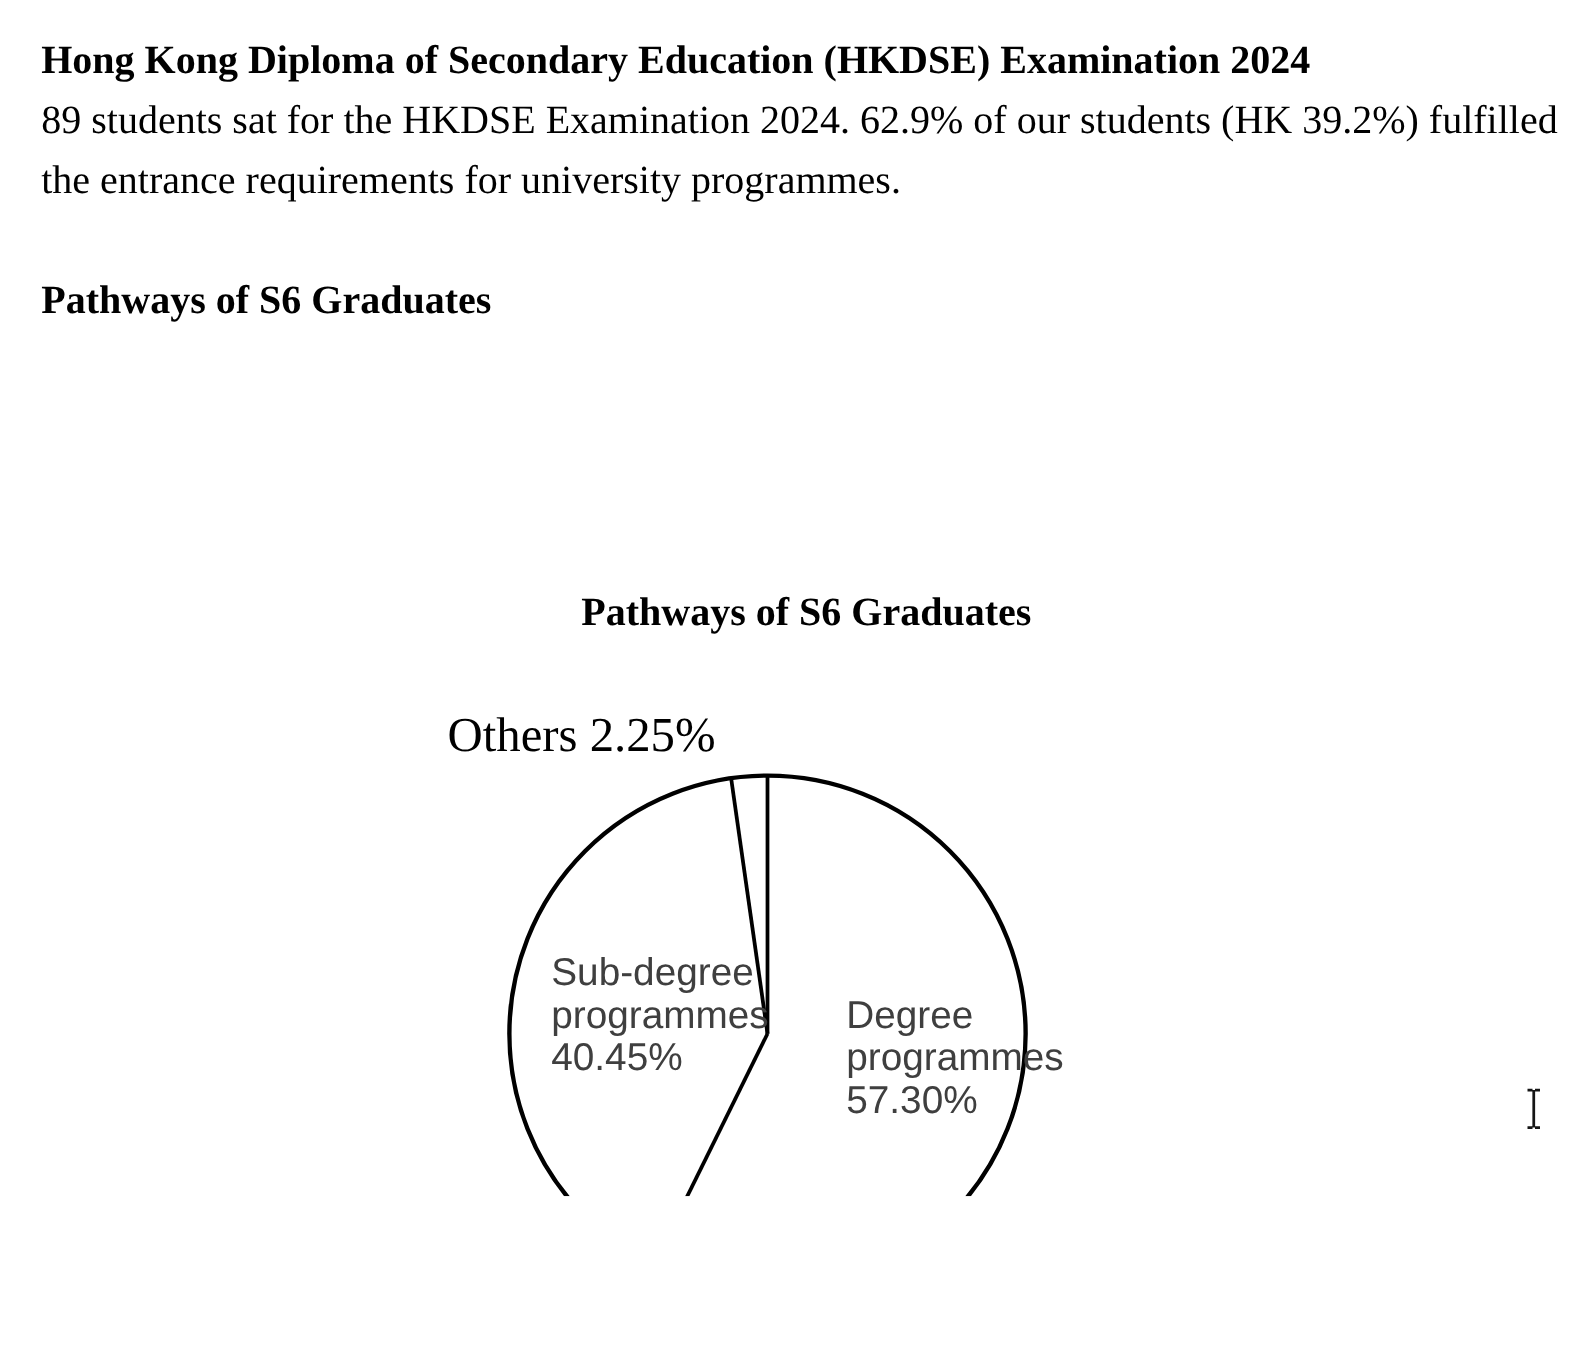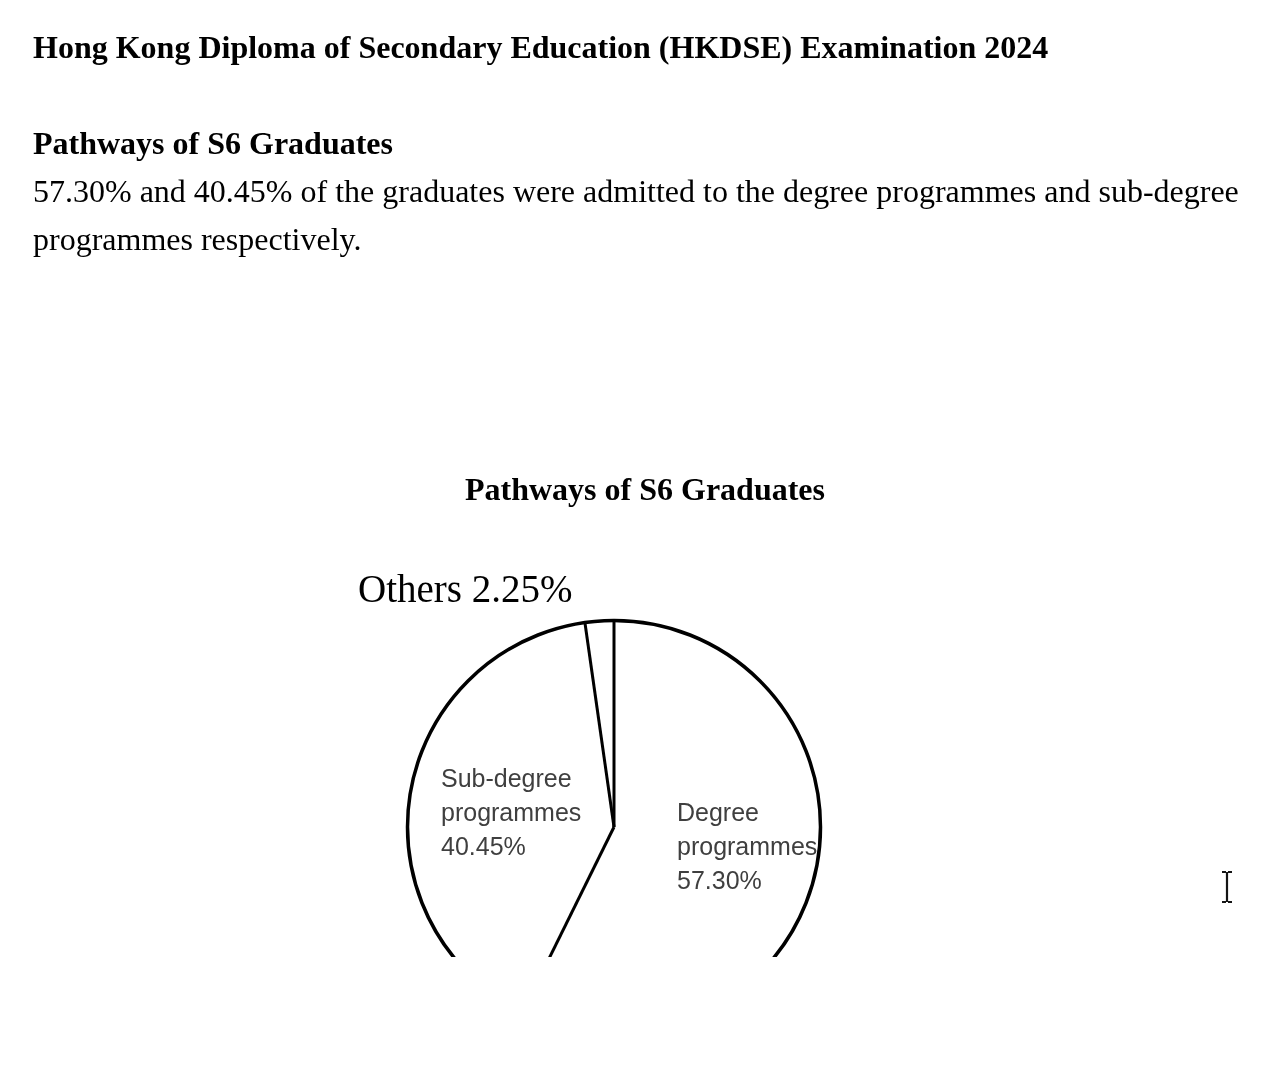--- a/index.html
+++ b/index.html
@@ -40,21 +40,21 @@
   .pie-svg {
     position: absolute;
     left: 396px;
     top: 609px;
     width: 436px;
     height: 436px;
   }
   .pie-label {
     position: absolute;
     font-family: "Liberation Sans", sans-serif;
-    font-size: 25px;
+    font-size: 31px;
     line-height: 34px;
     color: #3f3f3f;
     white-space: pre-line;
   }
   .pie-label-sub { left: 441px; top: 761px; }
   .pie-label-deg { left: 648px; top: 795px; margin-left: 29px; }
 
   .text-cursor {
     position: absolute;
     left: 1217px;
@@ -63,22 +63,22 @@
     height: 36px;
   }
 </style>
 </head>
 <body>
 
 <div class="page">
 
   <div class="doc-text">
     <p class="doc-heading">Hong Kong Diploma of Secondary Education (HKDSE) Examination 2024</p>
+    <p>89 students sat for the HKDSE Examination 2024. 62.9% of our students (HK 39.2%) fulfilled the entrance requirements for university programmes.</p>
     <p class="doc-heading gap-above">Pathways of S6 Graduates</p>
-    <p>57.30% and 40.45% of the graduates were admitted to the degree programmes and sub-degree programmes respectively.</p>
   </div>
 
   <div class="chart-area">
     <div class="chart-title">Pathways of S6 Graduates</div>
 
     <div class="label-others">Others 2.25%</div>
 
     <svg class="pie-svg" viewBox="0 0 436 436" xmlns="http://www.w3.org/2000/svg">
         <circle cx="218" cy="218" r="206.5" fill="none" stroke="#000000" stroke-width="3.5"></circle>
         <line x1="218" y1="218" x2="218" y2="11.5" stroke="#000000" stroke-width="3"></line>

